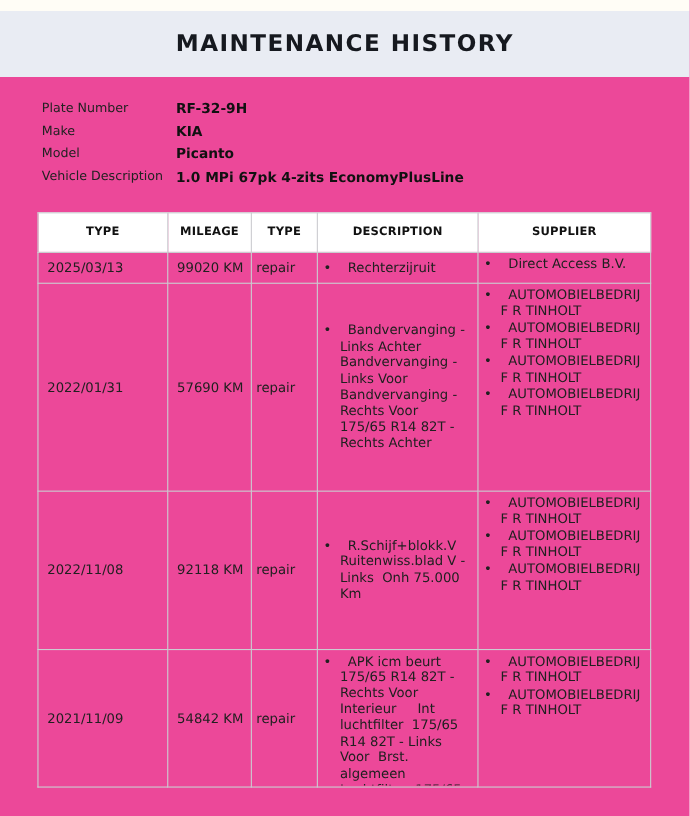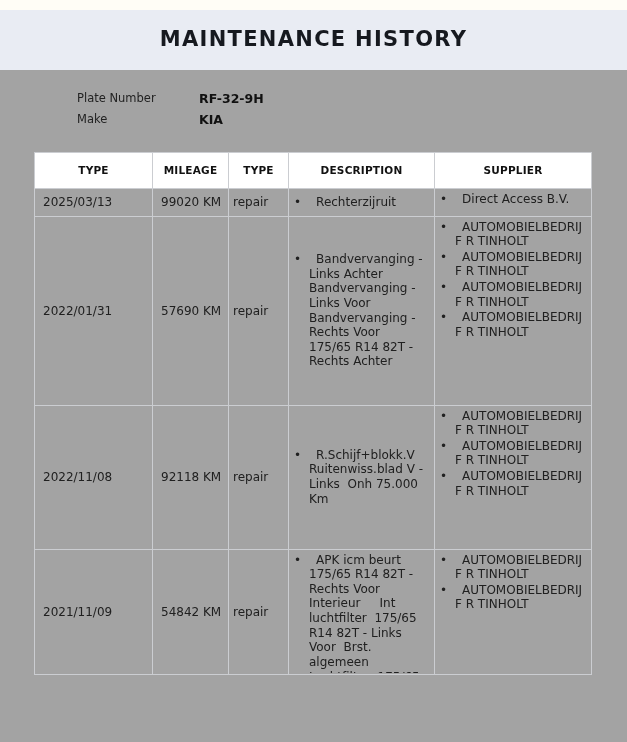--- a/index.html
+++ b/index.html
@@ -3,21 +3,21 @@
 <meta charset="utf-8">
 <style>
   * { margin: 0; padding: 0; box-sizing: border-box; }
   html, body {
     width: 627px; height: 742px;
     background: #ffffff;
     font-family: "DejaVu Sans", "Liberation Sans", sans-serif;
     color: #1e1e1e;
     overflow: hidden;
   }
-  .page { width: 627px; height: 742px; overflow: hidden; background: #a3a3a3; }
+  .page { width: 627px; height: 742px; overflow: hidden; background: #ec4899; }
 
   .top-strip { height: 10px; background: #fffdf6; }
 
   .header-band {
     background: #e9ecf3;
     padding: 17px 0 19px 0;
     text-align: center;
   }
   .doc-title {
     font-size: 21px;
@@ -31,21 +31,20 @@
     letter-spacing: 0.4px;
     color: #23272d;
   }
 
   .vehicle-info { padding: 21px 0 0 38px; }
   .info-row { margin-bottom: 5.5px; display: flex; }
   .info-label {
     width: 122px;
     font-size: 11.5px;
     color: #222222;
-    margin-left: 39px;
   }
   .info-value {
     font-size: 12.5px;
     font-weight: bold;
     color: #111111;
   }
 
   table.history {
     margin: 25px 0 0 34px;
     border-collapse: collapse;
@@ -118,20 +117,28 @@
   </div>
 
   <div class="vehicle-info">
     <div class="info-row">
       <span class="info-label">Plate Number</span>
       <span class="info-value">RF-32-9H</span>
     </div>
     <div class="info-row">
       <span class="info-label">Make</span>
       <span class="info-value">KIA</span>
+    </div>
+    <div class="info-row">
+      <span class="info-label">Model</span>
+      <span class="info-value">Picanto</span>
+    </div>
+    <div class="info-row">
+      <span class="info-label">Vehicle Description</span>
+      <span class="info-value">1.0 MPi 67pk 4-zits EconomyPlusLine</span>
     </div>
   </div>
 
   <table class="history">
     <colgroup>
       <col class="c-date">
         <col class="c-mileage">
         <col class="c-type">
         <col class="c-desc">
         <col class="c-supplier">

